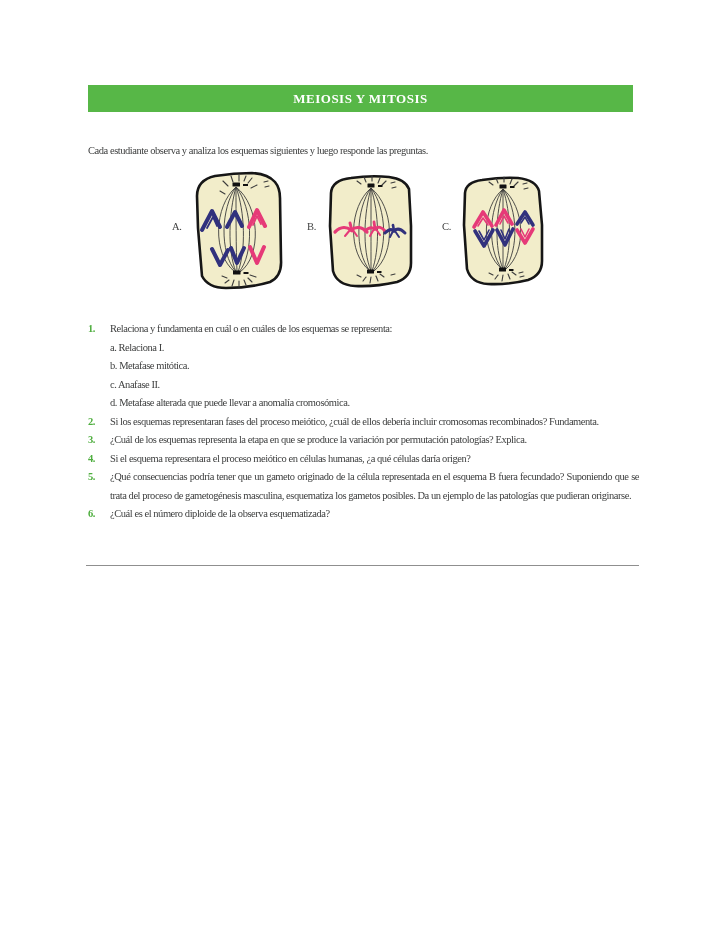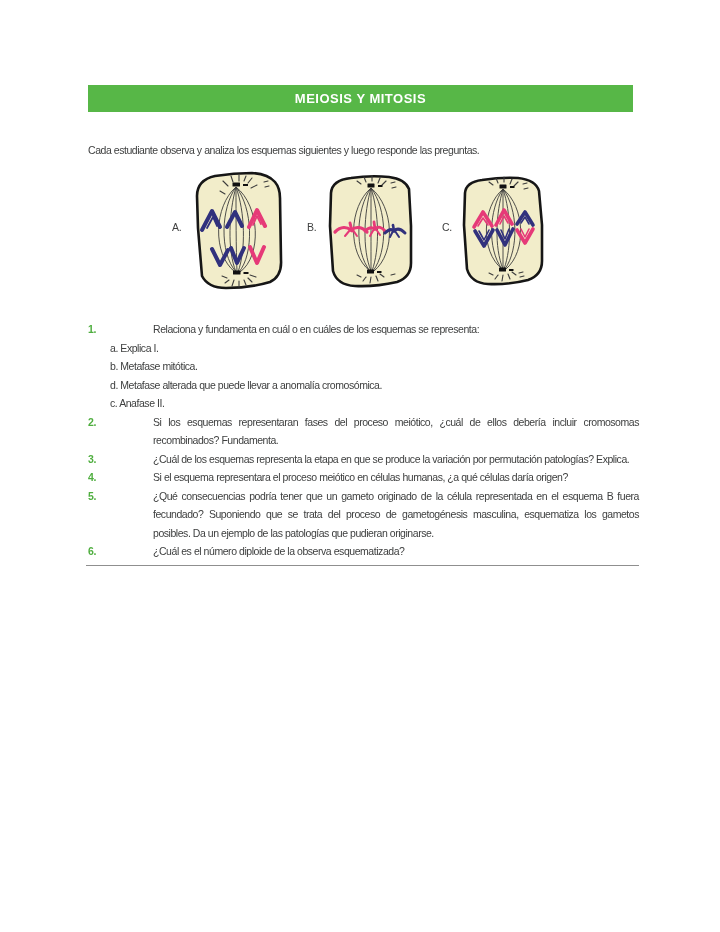--- a/index.html
+++ b/index.html
@@ -10,21 +10,21 @@
     --cell-fill: #f2edca;
     --cell-outline: #161616;
     --spindle: #3c3c3c;
     --chromosome-navy: #31317d;
     --chromosome-pink: #e63a78;
     --divider: #8f8f8f;
   }
   html,body { margin:0; padding:0; background:#fff; }
   .page {
     position:relative; width:720px; height:684px; background:#ffffff;
-    font-family:Liberation Sans, sans-serif; color:var(--text); overflow:hidden;
+    font-family:Liberation Serif, serif; color:var(--text); overflow:hidden;
   }
   .title-bar {
     position:absolute; left:88px; top:85px; width:545px; height:27px;
     background:var(--accent-green);
     display:flex; align-items:center; justify-content:center;
   }
   .title-bar .title {
     color:var(--title-text); font-weight:bold; font-size:13px; letter-spacing:0.5px;
   }
   .intro {
@@ -47,21 +47,21 @@
   .chr { fill:none; stroke-linecap:round; stroke-linejoin:round; }
   .chr.navy { stroke:var(--chromosome-navy); }
   .chr.pink { stroke:var(--chromosome-pink); }
 
   .questions {
     position:absolute; left:88px; top:320px; width:551px;
     font-size:10.5px; letter-spacing:-0.45px; line-height:18.5px;
   }
   .q-row { display:flex; }
   .q-num { flex:none; width:22px; color:var(--number-green); font-weight:bold; }
-  .q-text { flex:1; text-align:justify;margin-left:43px; }
+  .q-text { flex:1; text-align:justify; }
   .q-text.no-justify { text-align:left; }
   .sublist { margin-left:22px; }
   .divider {
     position:absolute; left:86px; top:565px; width:553px; height:1px;
     background:var(--divider);
   }
 </style>
 </head>
 <body>
 
@@ -224,24 +224,24 @@
   </svg>
 
   <div class="questions">
     <div class="q-row">
       <span class="q-num">1.</span>
       <div class="q-text no-justify">
         <div>Relaciona y fundamenta en cuál o en cuáles de los esquemas se representa:</div>
       </div>
     </div>
     <div class="sublist">
-      <div>a. Explica I.</div>
+      <div>a. Relaciona I.</div>
       <div>b. Metafase mitótica.</div>
+      <div>c. Anafase II.</div>
       <div>d. Metafase alterada que puede llevar a anomalía cromosómica.</div>
-      <div>c. Anafase II.</div>
     </div>
     <div class="q-row">
       <span class="q-num">2.</span>
       <div class="q-text">Si los esquemas representaran fases del proceso meiótico, ¿cuál de ellos debería incluir cromosomas recombinados? Fundamenta.</div>
     </div>
     <div class="q-row">
       <span class="q-num">3.</span>
       <div class="q-text">¿Cuál de los esquemas representa la etapa en que se produce la variación por permutación patologías? Explica.</div>
     </div>
     <div class="q-row">

